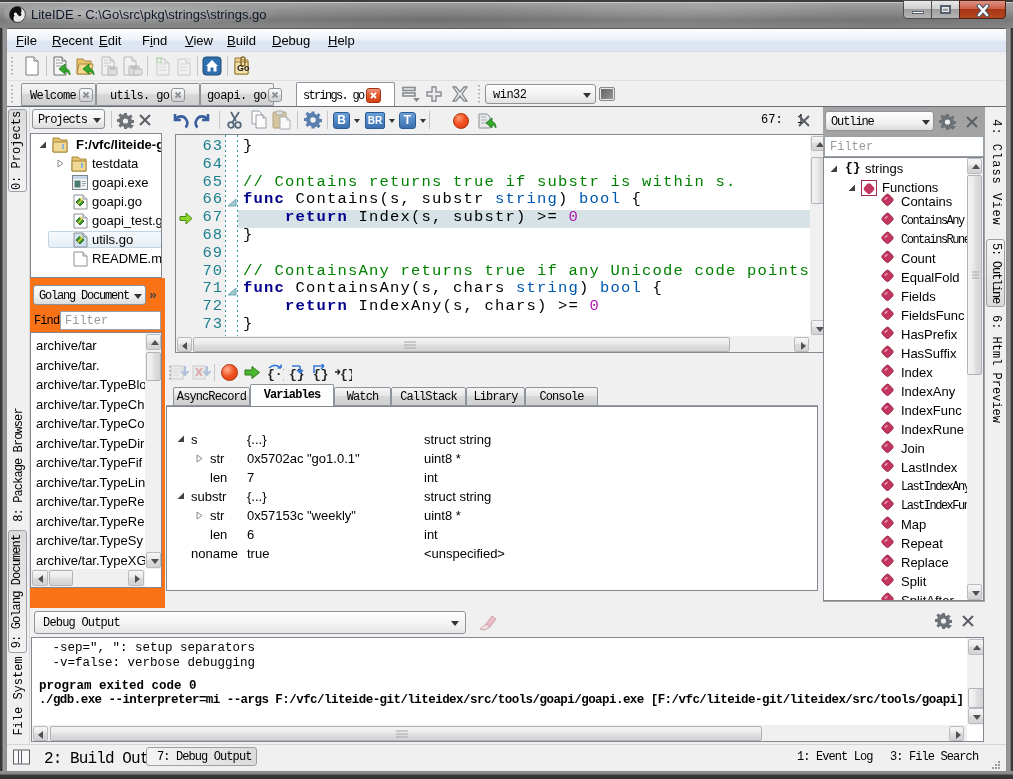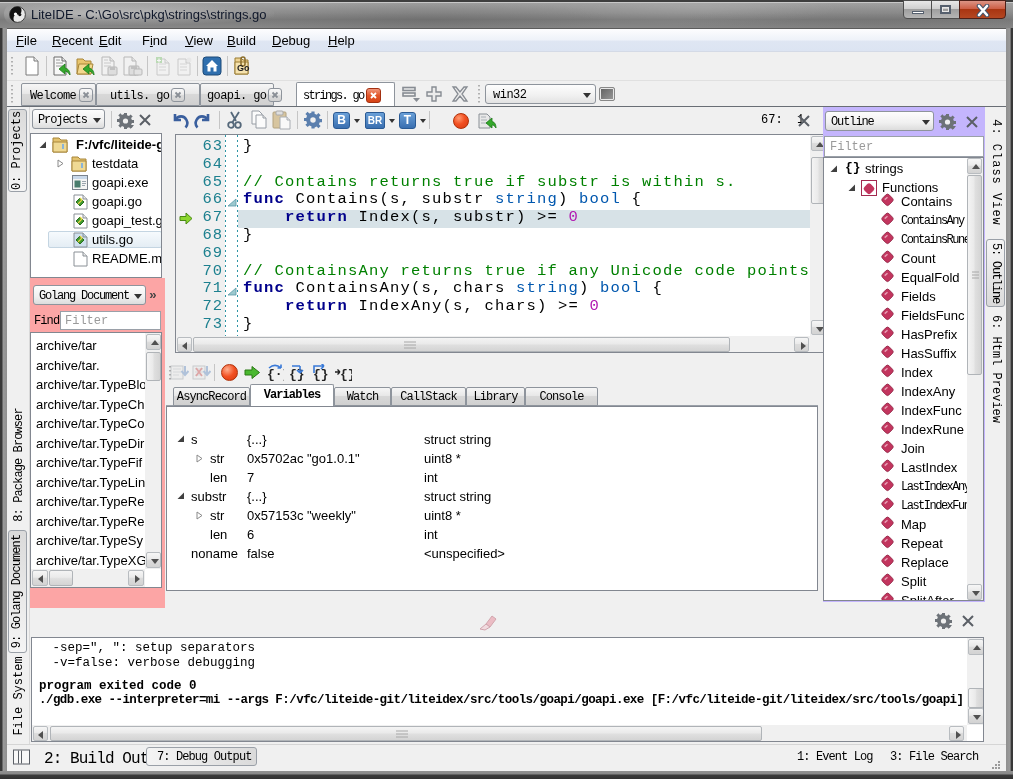--- a/index.html
+++ b/index.html
@@ -276,21 +276,21 @@
     </svg>
   <div class="abs" style="left:61px;top:98px;">utils.go</div>
 
   <svg class="abs" style="left:42px;top:117px;" width="15" height="16" viewBox="0 0 15 16">
       <path d="M1 1 L10 1 L14 5 L14 15 L1 15 Z" fill="#fff" stroke="#8a9096"></path>
       <path d="M10 1 L10 5 L14 5" fill="#e8e8e8" stroke="#8a9096"></path>
     </svg>
   <div class="abs" style="left:61px;top:117px;white-space:nowrap;">README.md</div>
 </div>
 
-<div class="abs" id="godoc" style="left:30px;top:278px;width:135px;height:330px;background:#fca5a5;">
+<div class="abs" id="godoc" style="left:30px;top:278px;width:135px;height:330px;background:#f97316;">
 
   <div class="abs mono" style="left:3px;top:7px;width:113px;height:20px;background:linear-gradient(#fdfdfd,#f0f0f0 60%,#dcdcdc);border:1px solid #8e949c;border-radius:3px;font-size:12px;">
     <span class="abs" style="left:5px;top:3px;letter-spacing:-1.2px;">Golang Document</span>
     <div class="tri" style="left:100px;top:8px;border-left:4px solid transparent;border-right:4px solid transparent;border-top:5px solid #333;"></div>
   </div>
   <div class="abs mono" style="left:119px;top:10px;font-size:13px;font-weight:bold;color:#444;">»</div>
 
   <div class="abs mono" style="left:4px;top:36px;font-size:12px;letter-spacing:-0.9px;">Find</div>
   <div class="abs" style="left:30px;top:33px;width:101px;height:19px;background:#fff;border:1px solid #9aa0a8;">
     <span class="abs mono" style="left:4px;top:2px;font-size:12px;color:#9a9a9a;">Filter</span>
@@ -506,26 +506,26 @@
     <svg class="abs" style="left:29px;top:104px;" width="7" height="9" viewBox="0 0 7 9">
         <path d="M1 1 L6 4.5 L1 8 Z" fill="#fff" stroke="#8a8a8a"></path>
       </svg>
     <span class="abs" style="left:43px;top:101px;">str</span>
       <span class="abs" style="left:80px;top:101px;">0x57153c "weekly"</span>
       <span class="abs" style="left:257px;top:101px;">uint8 *</span>
     <span class="abs" style="left:43px;top:120px;">len</span>
       <span class="abs" style="left:80px;top:120px;">6</span>
       <span class="abs" style="left:257px;top:120px;">int</span>
     <span class="abs" style="left:24px;top:139px;">noname</span>
-      <span class="abs" style="left:80px;top:139px;">false</span>
+      <span class="abs" style="left:80px;top:139px;">true</span>
       <span class="abs" style="left:257px;top:139px;">&lt;unspecified&gt;</span>
   </div>
 </div>
 
-<div class="abs" id="outline" style="left:823px;top:107px;width:162px;height:495px;background:#c4b5fd;">
+<div class="abs" id="outline" style="left:823px;top:107px;width:162px;height:495px;background:#a3a3a3;">
   <div class="abs mono" style="left:2px;top:4px;width:109px;height:20px;background:linear-gradient(#fdfdfd,#f0f0f0 60%,#dcdcdc);border:1px solid #8e949c;border-radius:3px;font-size:12px;">
     <span class="abs" style="left:5px;top:3px;letter-spacing:-1.1px;">Outline</span>
     <div class="tri" style="left:96px;top:8px;border-left:4px solid transparent;border-right:4px solid transparent;border-top:5px solid #333;"></div>
   </div>
   <svg class="abs" style="left:116px;top:7px;" width="17" height="16" viewBox="0 0 17 16">
       <g fill="#6d7278">
         <path d="M7 0 h3 v2.2 l2 .8 1.6-1.6 2.1 2.1 -1.6 1.6 .8 2 H17 v3 h-2.1 l-.8 2 1.6 1.6 -2.1 2.1 -1.6-1.6 -2 .8 V16 H7 v-2.1 l-2-.8 -1.6 1.6 -2.1-2.1 1.6-1.6 -.8-2 H0 v-3 h2.1 l.8-2 -1.6-1.6 2.1-2.1 1.6 1.6 2-.8 Z"></path>
       </g>
       <circle cx="8.5" cy="8" r="2.6" fill="#f0f0f0"></circle>
       <path d="M12 12 L17 12 L14.5 15 Z" fill="#6d7278"></path>
@@ -677,20 +677,24 @@
   </div>
 </div>
 
 <div class="abs" style="left:985px;top:107px;width:21px;height:637px;background:#f0f0f0;"></div>
 <div class="vtext-r" style="left:1004px;top:116px;width:113px;height:16px;line-height:16px;letter-spacing:1px;">4: Class View</div>
 <div class="vtext-r vtab-btn" style="left:1005px;top:239px;width:68px;height:19px;line-height:17px;letter-spacing:-1.2px;">5: Outline</div>
 <div class="vtext-r" style="left:1004px;top:315px;width:108px;height:16px;line-height:16px;">6: Html Preview</div>
 
 <div class="abs" id="bottompane" style="left:30px;top:608px;width:976px;height:136px;background:#f0f0f0;">
 
+  <div class="abs mono" style="left:4px;top:3px;width:432px;height:23px;background:linear-gradient(#fdfdfd,#f2f2f2 60%,#e6e6e6);border:1px solid #8e949c;border-radius:3px;font-size:12px;">
+    <span class="abs" style="left:8px;top:4px;letter-spacing:-0.8px;">Debug Output</span>
+    <div class="tri" style="left:416px;top:9px;border-left:4.5px solid transparent;border-right:4.5px solid transparent;border-top:5.5px solid #333;"></div>
+  </div>
 
   <svg class="abs" style="left:449px;top:6px;" width="18" height="17" viewBox="0 0 18 17" opacity="0.5">
       <path d="M7 10 L13 2 L17 5 L11 13 Z" fill="#e88a9a" stroke="#b05a6a"></path>
       <path d="M1 15 L7 10 L11 13 L6 16 Z" fill="#f2c8d0" stroke="#b05a6a"></path>
     </svg>
   <svg class="abs" style="left:905px;top:5px;" width="17" height="16" viewBox="0 0 17 16">
       <g fill="#6d7278">
         <path d="M7 0 h3 v2.2 l2 .8 1.6-1.6 2.1 2.1 -1.6 1.6 .8 2 H17 v3 h-2.1 l-.8 2 1.6 1.6 -2.1 2.1 -1.6-1.6 -2 .8 V16 H7 v-2.1 l-2-.8 -1.6 1.6 -2.1-2.1 1.6-1.6 -.8-2 H0 v-3 h2.1 l.8-2 -1.6-1.6 2.1-2.1 1.6 1.6 2-.8 Z"></path>
       </g>
       <circle cx="8.5" cy="8" r="2.6" fill="#f0f0f0"></circle>

